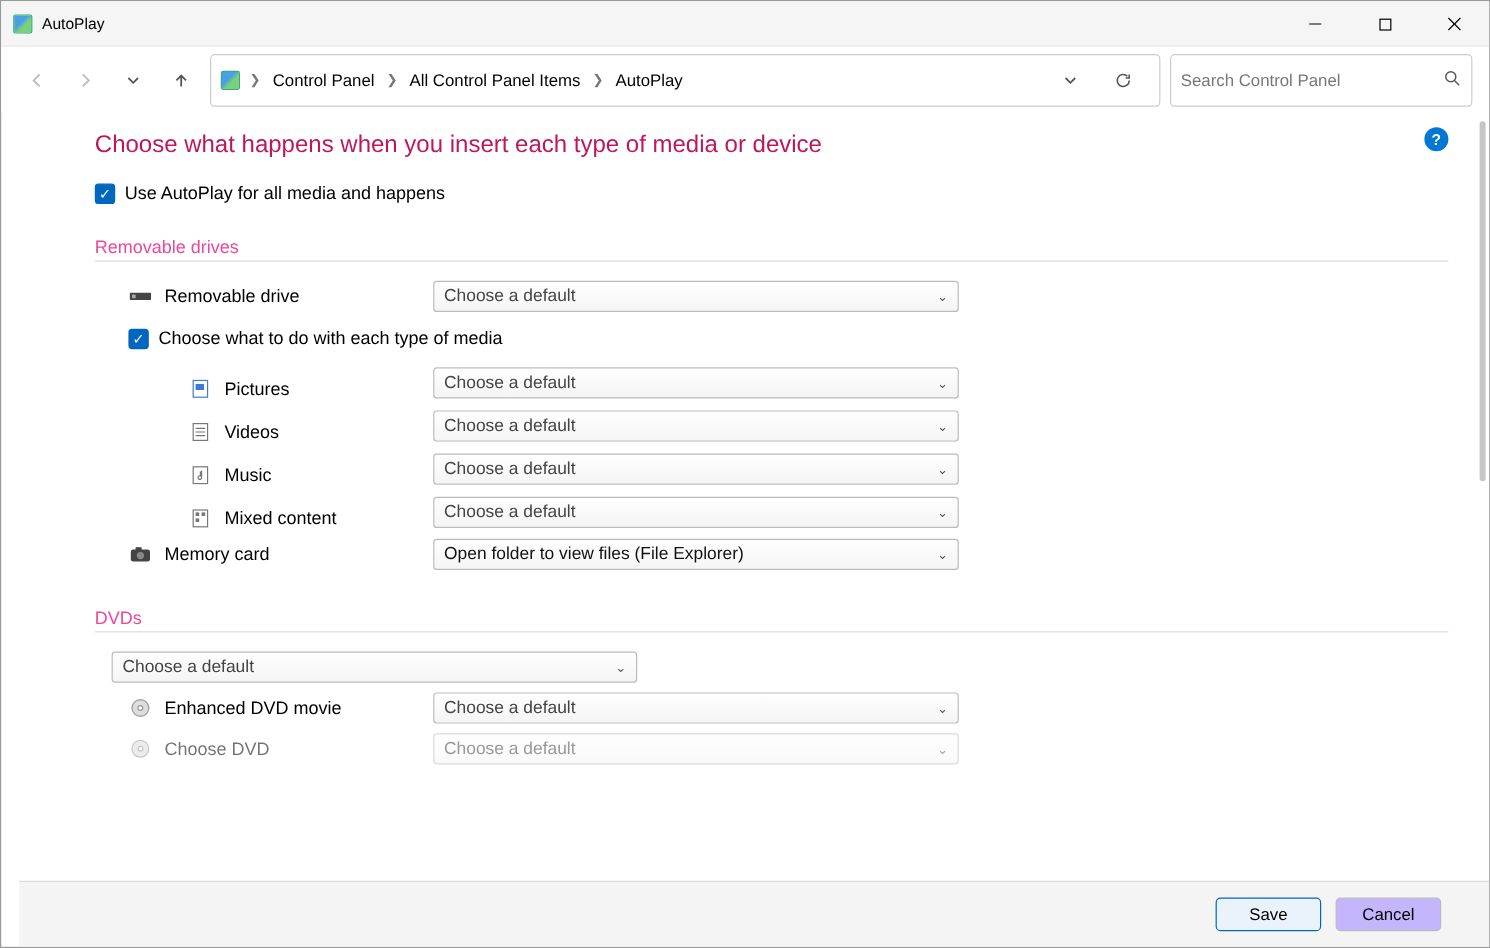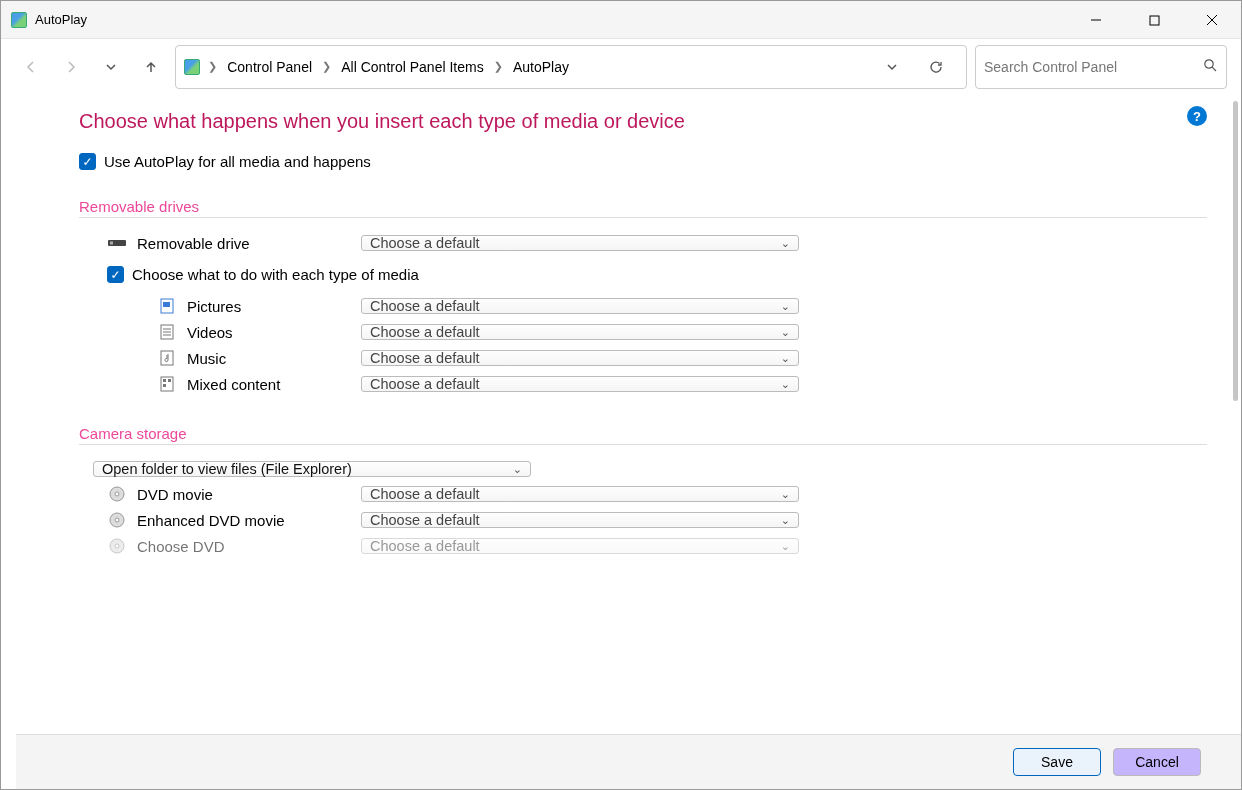--- a/index.html
+++ b/index.html
@@ -172,32 +172,32 @@
   }
   .row .icon-slot {
     width: 20px; height: 18px;
     display:flex;align-items:center;justify-content:center;
     color:#555;
   }
   .row .label {
     font-size: 15px;
   }
   .row .label-col { width: 256px; display:flex; align-items:center; gap:10px; }
-  .row .label-col.indent { padding-left: 64px; width: 256px; }
+  .row .label-col.indent { padding-left: 64px; width: 256px; margin-top: 10px; }
   .row .label-col.indent2 { padding-left: 14px; }
   .select {
     width: 438px;
     height: 16px;
     border: 1px solid #bbb;
     border-radius: 3px;
     background: linear-gradient(#fefefe,#f5f5f5);
     display: flex;
     align-items: center;
     justify-content: space-between;
-    padding: 0 8px;
+    padding: 12px 8px;
     font-size: 14.5px;
     color: #444;
   }
   .select .caret { color:#555; font-size:11px; }
   .rows-block { padding-left: 14px; }
   .sub-checkbox-row {
     display:flex; align-items:center; gap:8px;
     padding: 10px 0 10px 14px;
     font-size: 15px;
   }
@@ -430,41 +430,42 @@
         </span>
         <span class="label">Mixed content</span>
       </div>
       <div class="select">
         <span>Choose a default</span>
         <span class="caret">⌄</span>
       </div>
     </div>
   </div>
 
-  <div class="section-header">Camera storage</div>
   <div class="rows-block">
     <div class="row">
+      <div class="label-col indent2">
+        <span class="icon-slot">
+          <svg width="18" height="14" viewBox="0 0 18 14">
+              <rect x="1" y="3" width="16" height="10" rx="2" fill="#444"></rect>
+              <circle cx="9" cy="8" r="3" fill="#888"></circle>
+              <rect x="5" y="1" width="5" height="3" fill="#444"></rect>
+            </svg>
+        </span>
+        <span class="label">Memory card</span>
+      </div>
       <div class="select">
         <span style="color:#111">Open folder to view files (File Explorer)</span>
         <span class="caret">⌄</span>
       </div>
     </div>
   </div>
 
+  <div class="section-header">DVDs</div>
   <div class="rows-block">
     <div class="row">
-      <div class="label-col indent2">
-        <span class="icon-slot">
-          <svg width="16" height="16" viewBox="0 0 16 16">
-              <circle cx="8" cy="8" r="7" fill="#ddd" stroke="#999"></circle>
-              <circle cx="8" cy="8" r="2" fill="#fff" stroke="#999"></circle>
-            </svg>
-        </span>
-        <span class="label">DVD movie</span>
-      </div>
       <div class="select">
         <span>Choose a default</span>
         <span class="caret">⌄</span>
       </div>
     </div>
     <div class="row">
       <div class="label-col indent2">
         <span class="icon-slot">
           <svg width="16" height="16" viewBox="0 0 16 16">
               <circle cx="8" cy="8" r="7" fill="#ddd" stroke="#999"></circle>

